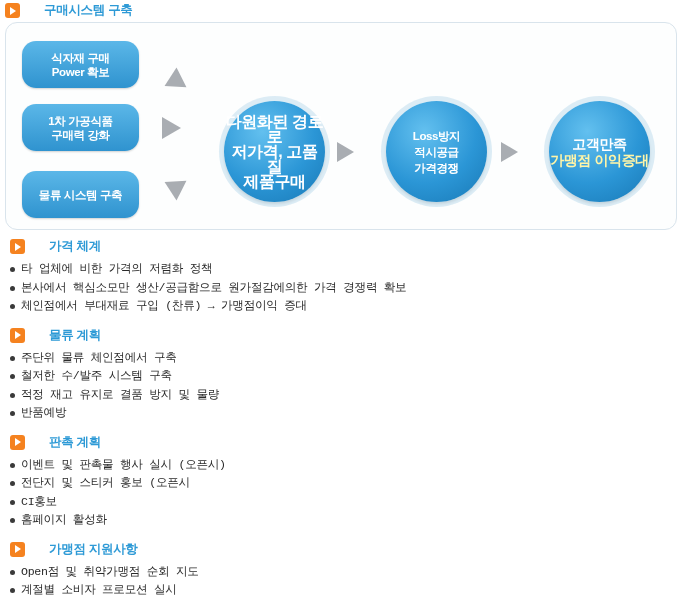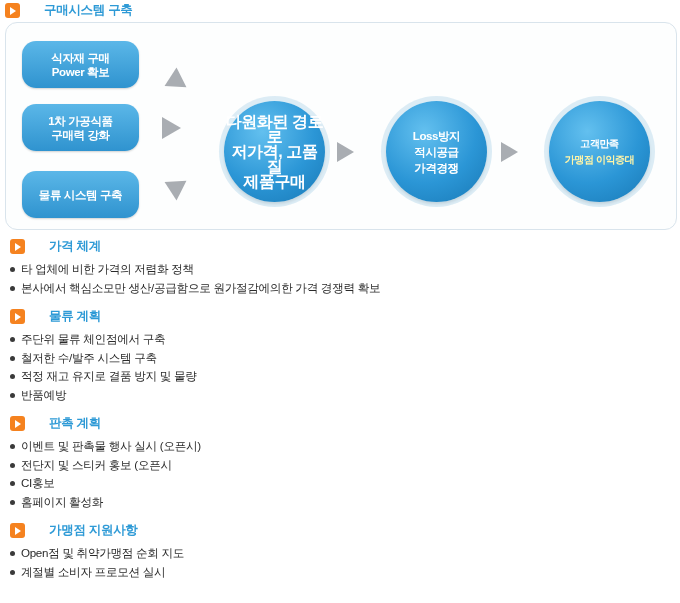--- a/index.html
+++ b/index.html
@@ -115,21 +115,21 @@
     font-size: 16px; line-height: 15px;
   }
   #circle-2 {
     left: 380px; top: 78px;
     width: 101px; height: 101px;
     font-size: 11.5px; line-height: 16px;
   }
   #circle-3 {
     left: 543px; top: 78px;
     width: 101px; height: 101px;
-    font-size: 10px; line-height: 16px;
+    font-size: 14px; line-height: 16px;
   }
   #circle-3 .hl { color: #fff5a8; }
 
   .barrow {
     position: absolute;
     width: 0; height: 0;
     border-left: 17px solid #a9adb2;
     border-top: 10px solid transparent;
     border-bottom: 10px solid transparent;
     top: 119px;
@@ -138,21 +138,21 @@
   #barrow-2 { left: 495px; }
 
   
   #sections {
     position: absolute;
     left: 0; top: 238px;
     width: 680px;
   }
   .section { margin-bottom: 4px; }
   .section .sec-head { margin-left: 10px; margin-bottom: 5px; }
-  .bullets { list-style: none; margin: 0; padding: 0 12px 0 10px; }
+  .bullets { list-style: none; margin: 0; padding: 0 12px 0 10px; font-family: Liberation Mono, monospace; }
   .bullets li {
     position: relative;
     padding-left: 11px;
     font-size: 11.6px;
     line-height: 18.5px;
     color: #2a2a2a;
     letter-spacing: -0.3px;
   }
   .bullets li::before {
     content: "";
@@ -231,20 +231,21 @@
 <div id="sections">
 
   <div class="section">
     <div class="sec-head">
       <span class="arrow-badge"></span>
       <span class="sec-title">가격 체계</span>
     </div>
     <ul class="bullets">
       <li>타 업체에 비한 가격의 저렴화 정책</li>
       <li>본사에서 핵심소모만 생산/공급함으로 원가절감에의한 가격 경쟁력 확보</li>
+      <li>체인점에서 부대재료 구입 (찬류) → 가맹점이익 증대</li>
     </ul>
   </div>
 
   <div class="gap-sm"></div>
 
   <div class="section">
     <div class="sec-head">
       <span class="arrow-badge"></span>
       <span class="sec-title">물류 계획</span>
     </div>

